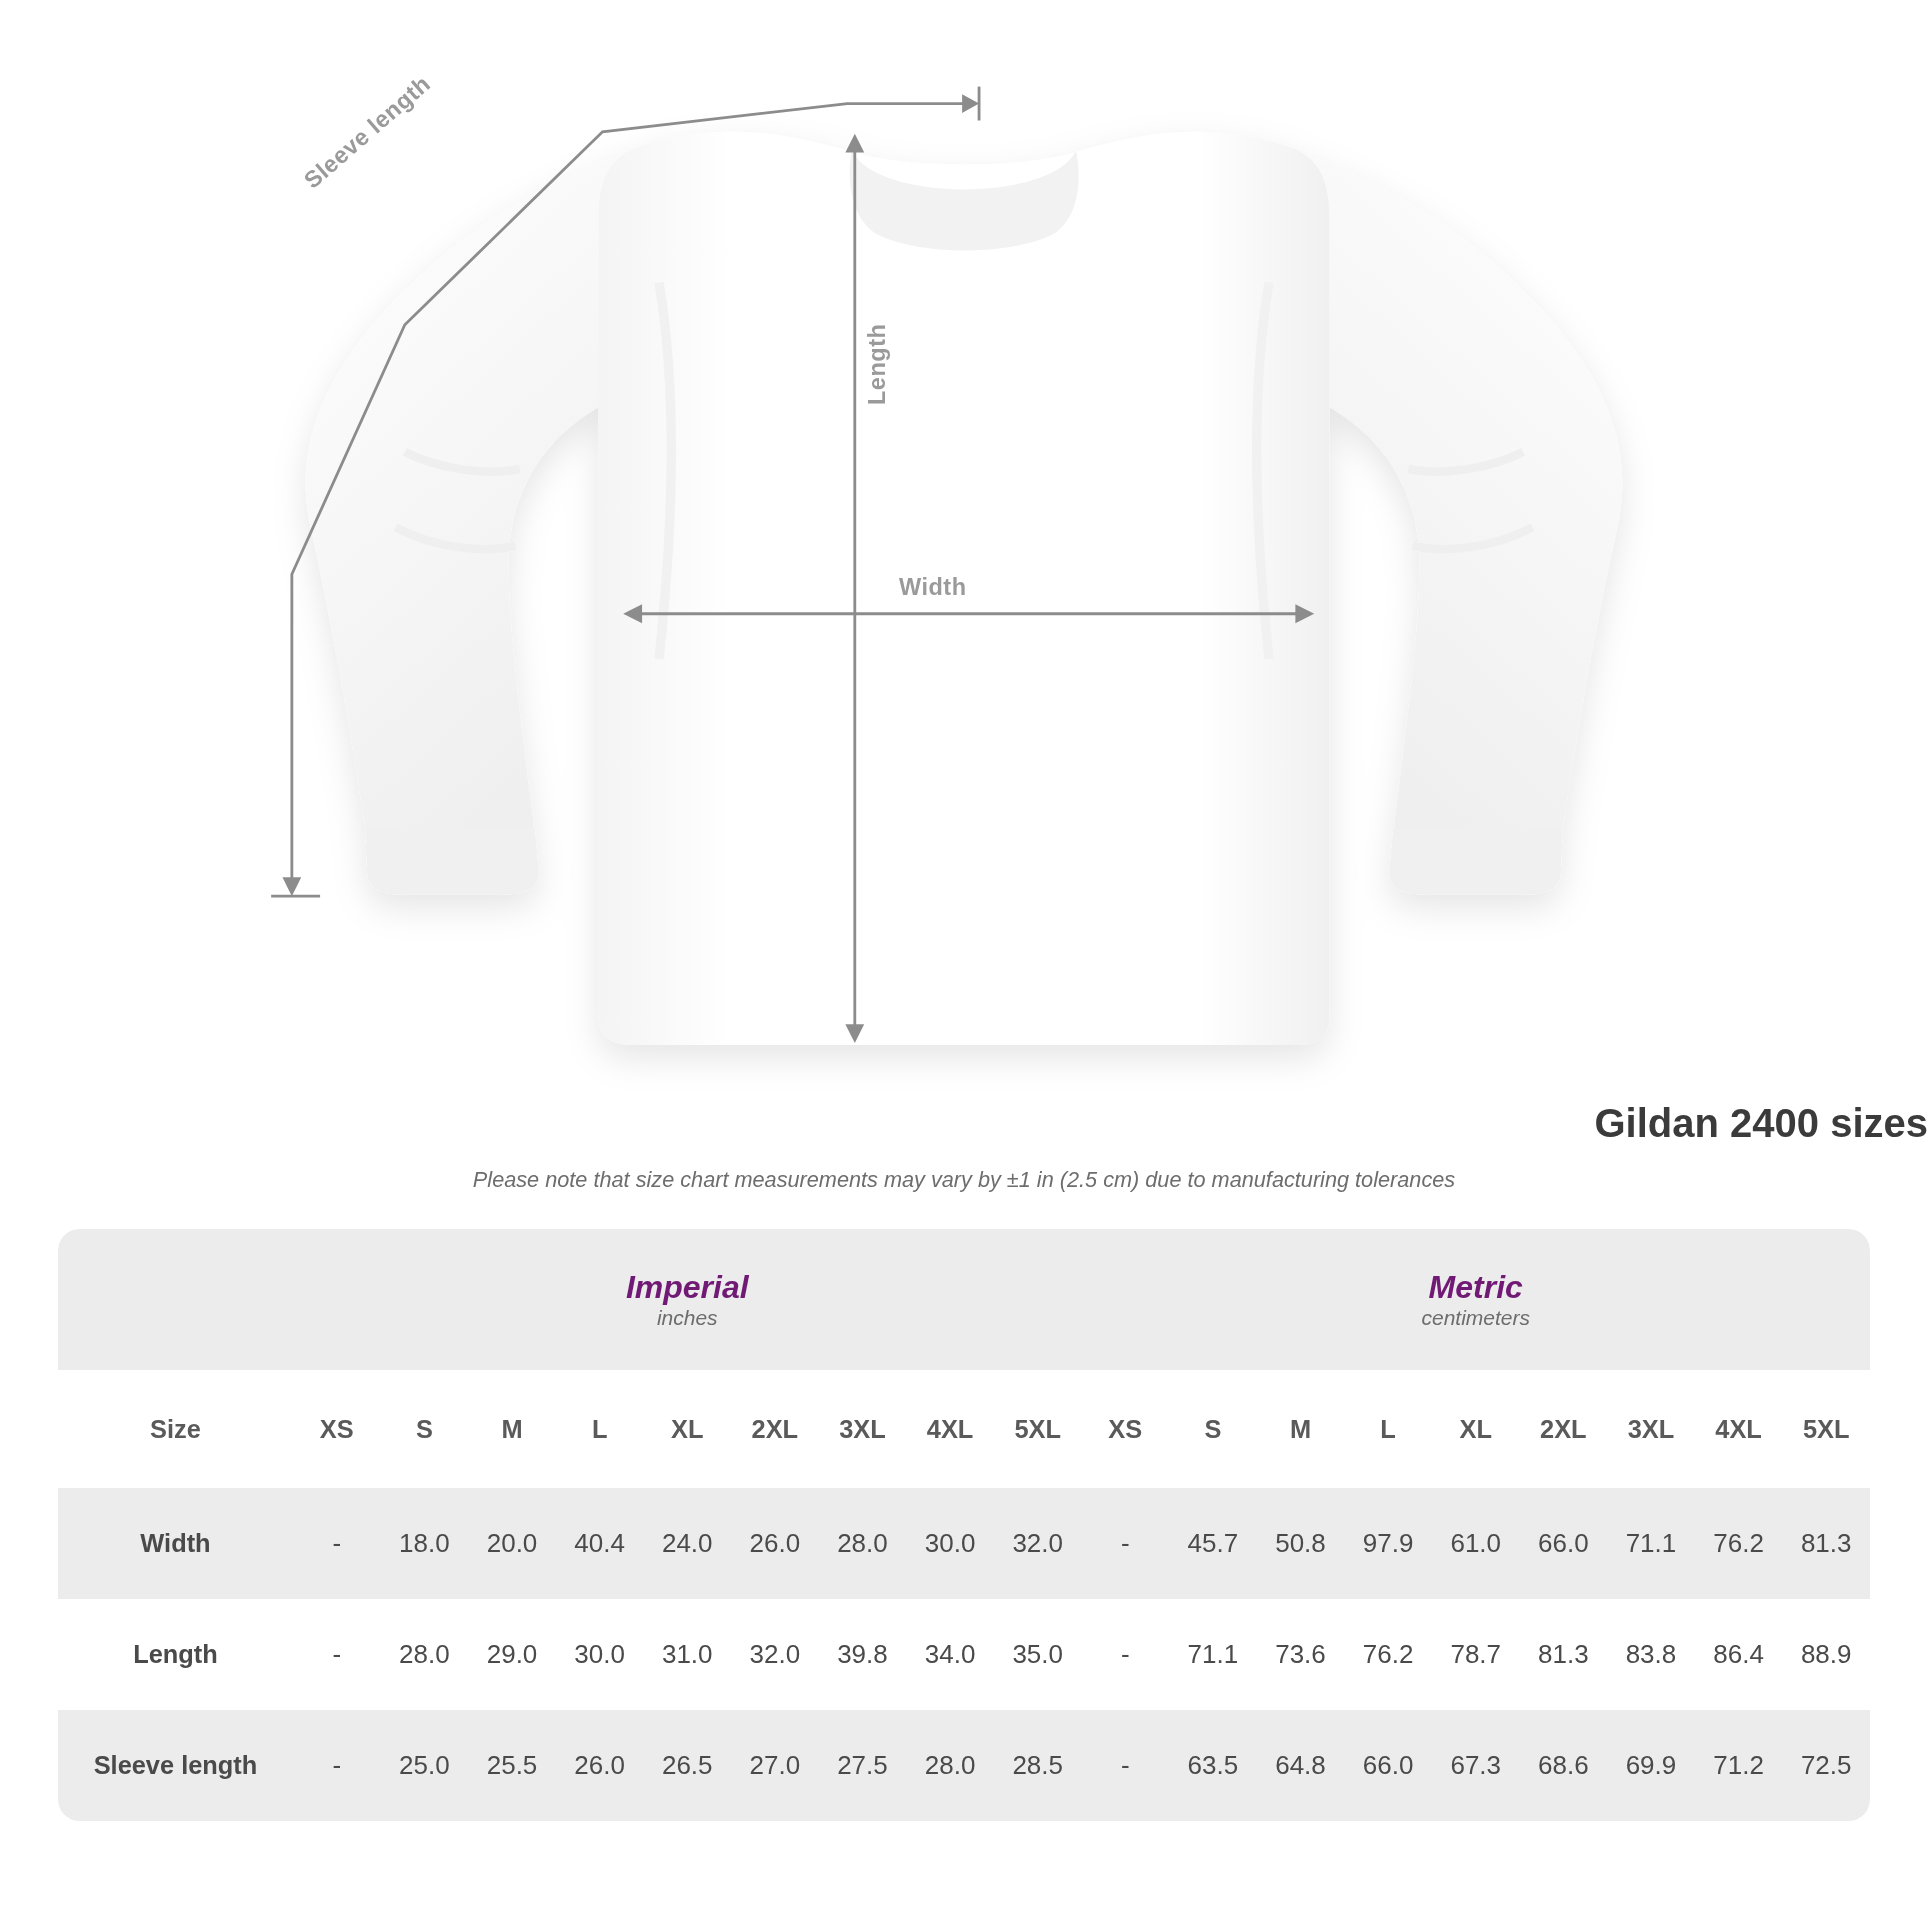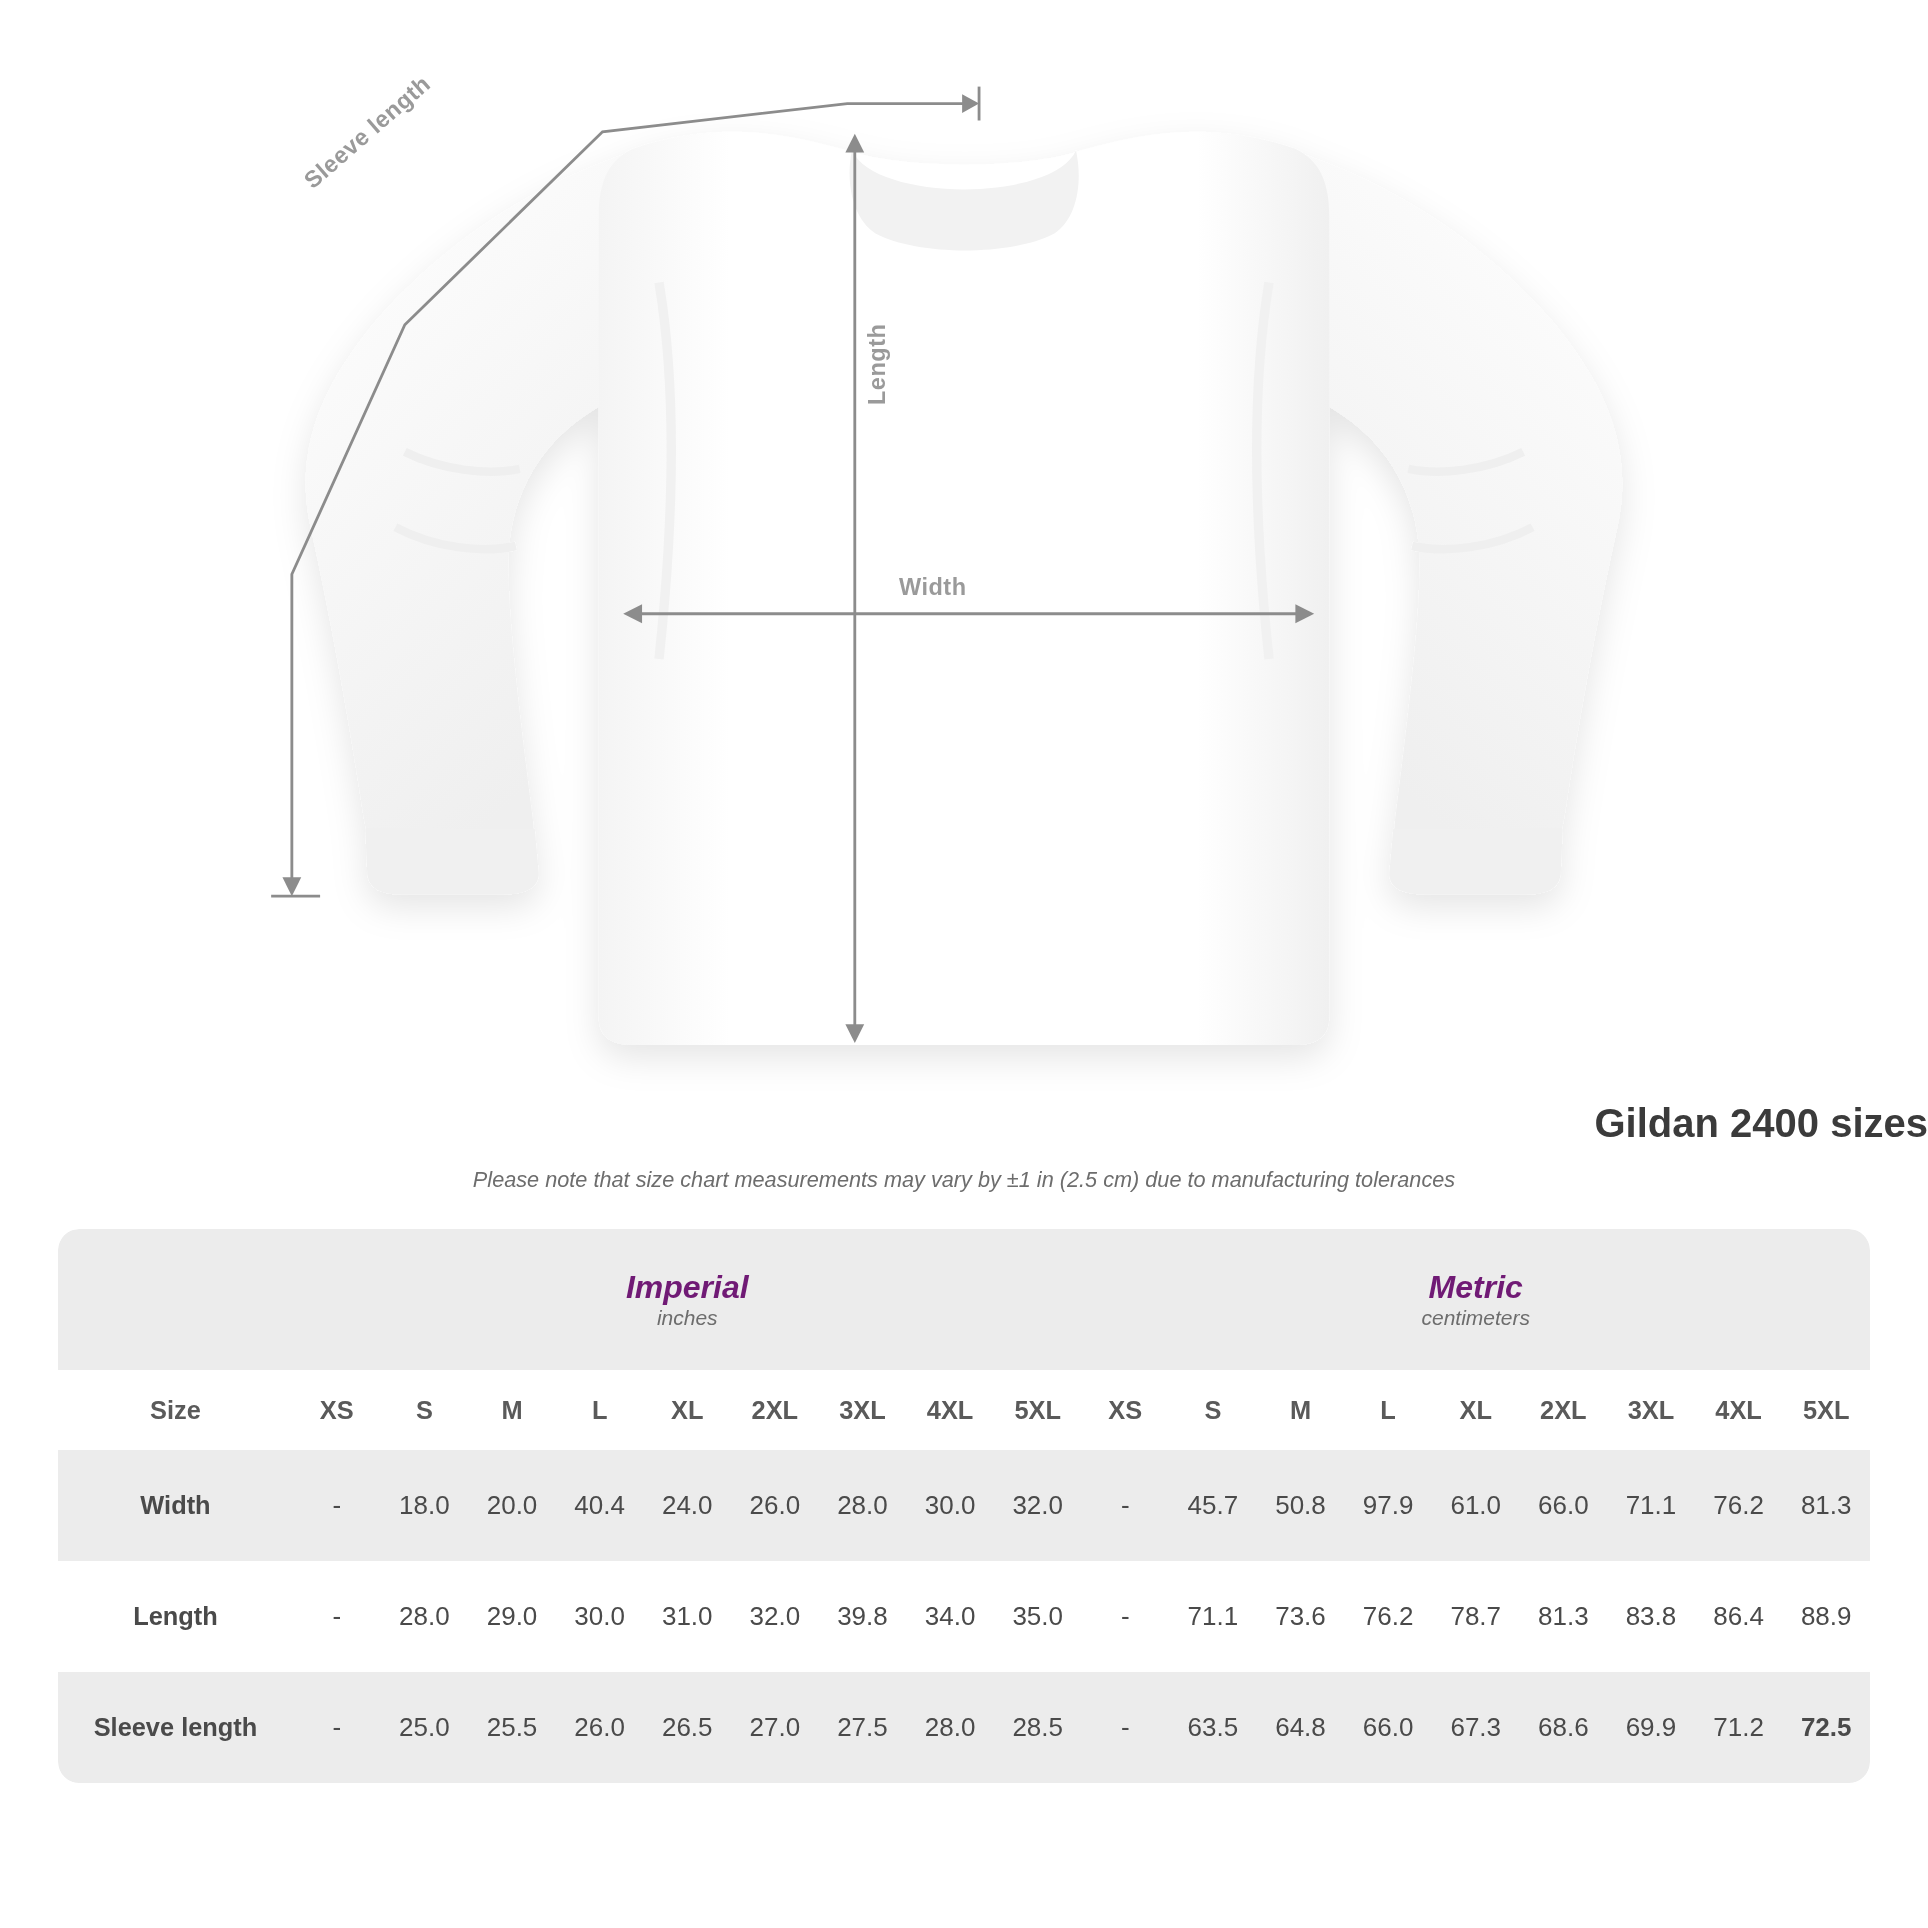--- a/index.html
+++ b/index.html
@@ -106,21 +106,21 @@
   }
   .unit-sub {
     font-size: 21px;
     font-style: italic;
     font-weight: normal;
     color: #6d6d6d;
     margin-top: 0;
   }
   .head-row th {
     background: #ffffff;
-    height: 80px;
+    height: 118px;
     font-size: 25.4px;
     font-weight: bold;
     color: #5a5a5a;
     margin-top: 28px;
   }
   .row-label {
     font-size: 25.4px;
     font-weight: bold;
     color: #4a4a4a;
   }
@@ -132,21 +132,21 @@
   tbody tr.shaded td {
     background: #ececec;
   }
   tbody tr.plain td {
     background: #ffffff;
   }
   .col-first { width: 235px; }
   .corner-tl { border-top-left-radius: 21px; }
   .corner-tr { border-top-right-radius: 21px; }
   .corner-bl { border-bottom-left-radius: 21px; }
-  .corner-br { border-bottom-right-radius: 21px; font-weight: bold; }
+  .corner-br { border-bottom-right-radius: 21px; }
 </style>
 </head>
 <body>
 
 <div class="page">
 
   <div class="illustration">
     <svg class="shirt-svg" width="1928" height="1092" viewBox="0 0 2048 1160">
       <defs>
         <filter id="softShadow" x="-20%" y="-20%" width="140%" height="140%">

